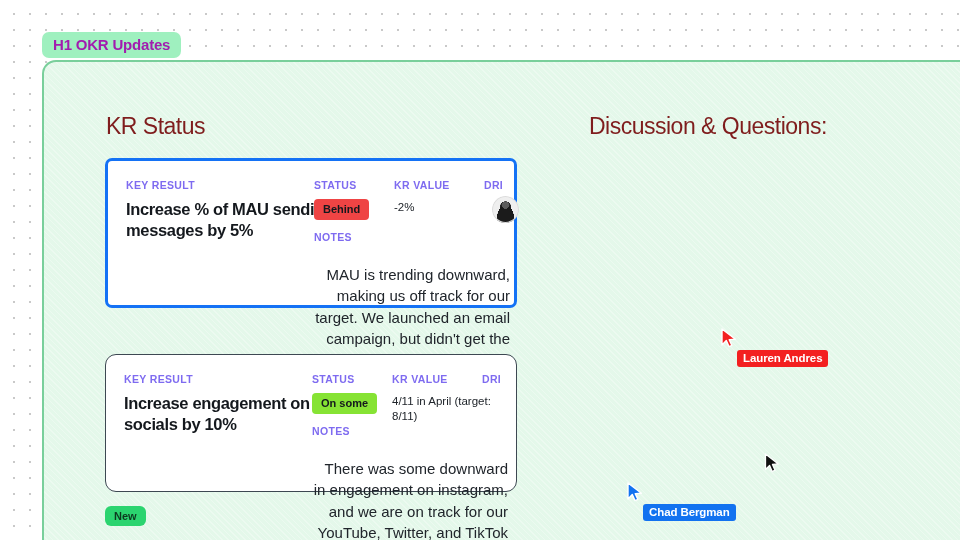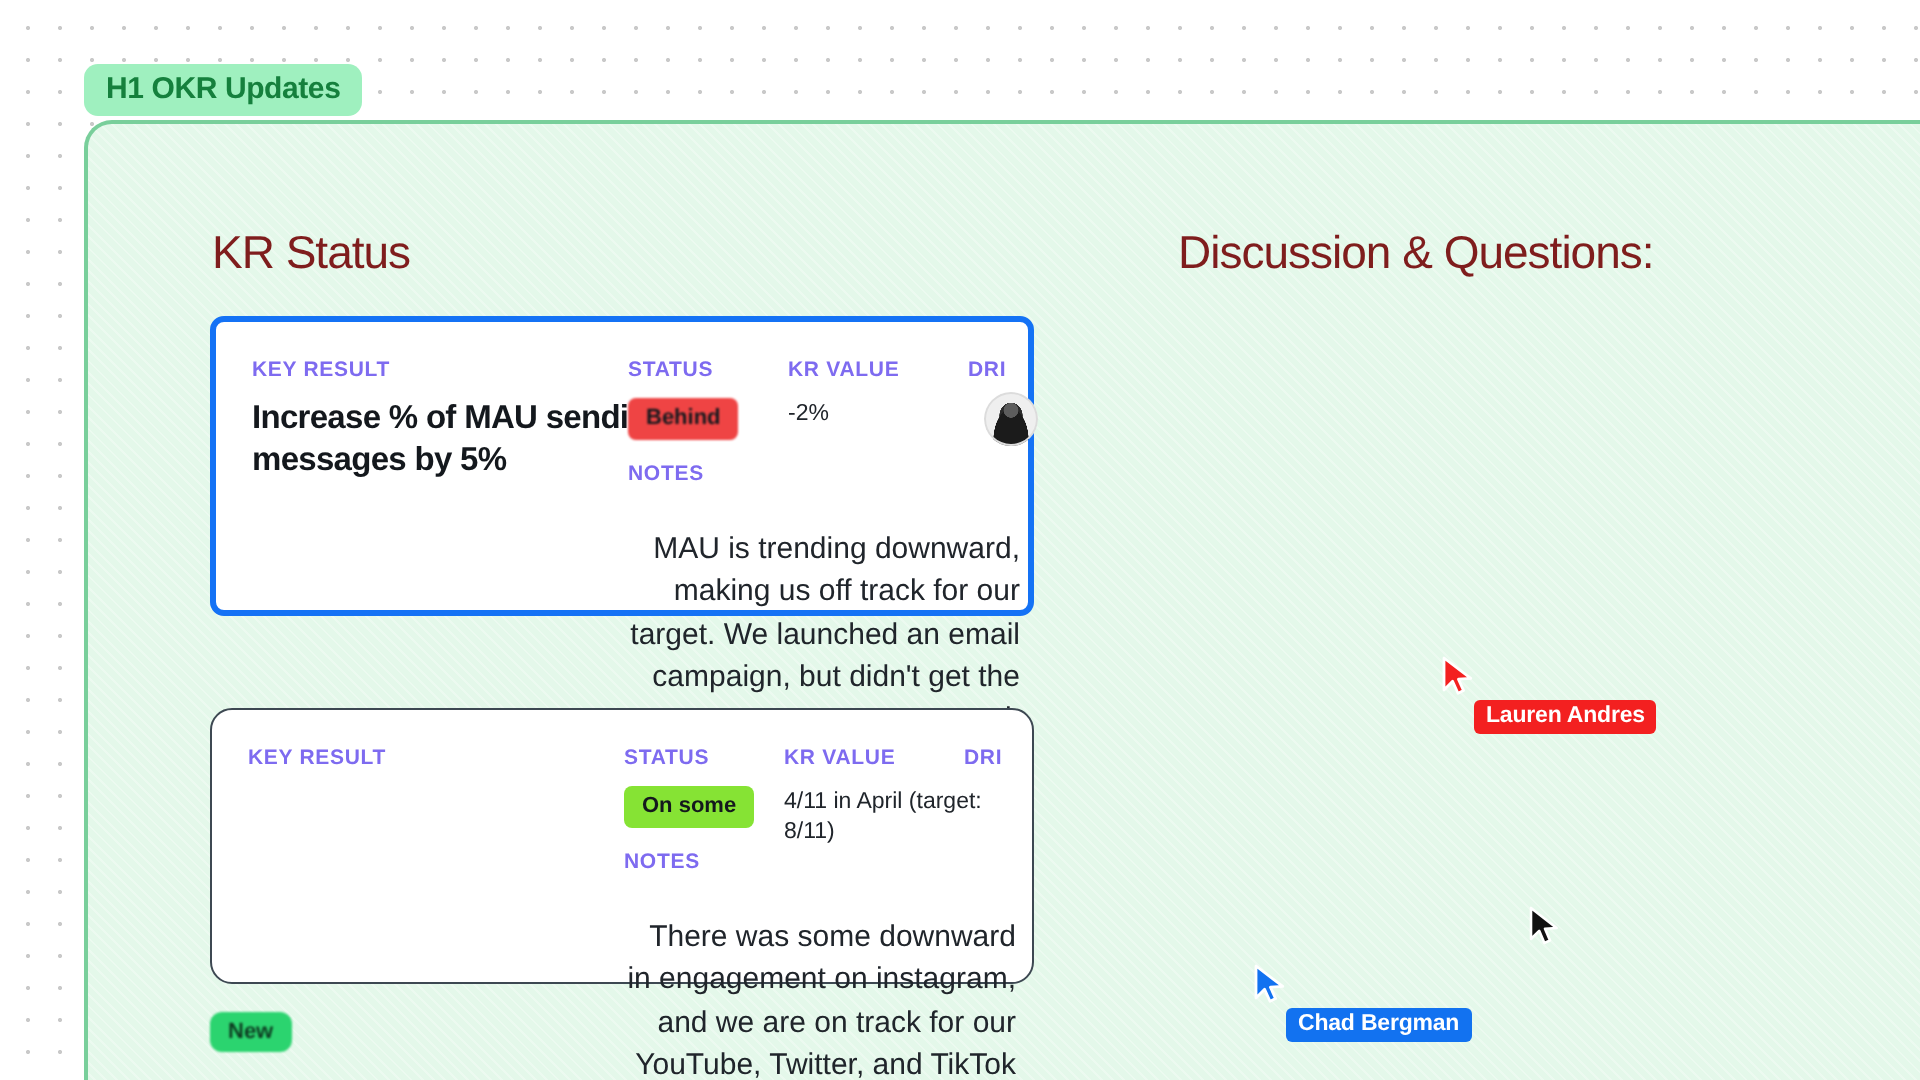--- a/index.html
+++ b/index.html
@@ -22,21 +22,21 @@
     background-size: 16px 16px;
     background-position: 6px 6px;
   }
 
   
   #frame-label {
     position: absolute;
     left: 42px;
     top: 32px;
     background: #9ff0bf;
-    color: #15803d;
+    color: #a21caf;
     font-size: 15px;
     font-weight: 700;
     letter-spacing: -0.2px;
     padding: 4px 11px 5px;
     border-radius: 7px;
     white-space: nowrap;
   }
 
   
   #frame {
@@ -250,20 +250,21 @@
           </div>
 
         </div>
       </div>
 
       <div class="kr-card" id="kr-card-2">
         <div class="kr-grid">
 
           <div class="kr-left">
             <div class="field-label">KEY RESULT</div>
+            <div class="kr-title">Increase engagement on socials by 10%</div>
           </div>
 
           <div class="kr-status">
             <div class="field-label">STATUS</div>
             <span class="status-badge status-ontrack">On some</span>
           </div>
 
           <div class="kr-value">
             <div class="field-label">KR VALUE</div>
             <div class="value-text">4/11 in April (target: 8/11)</div>

